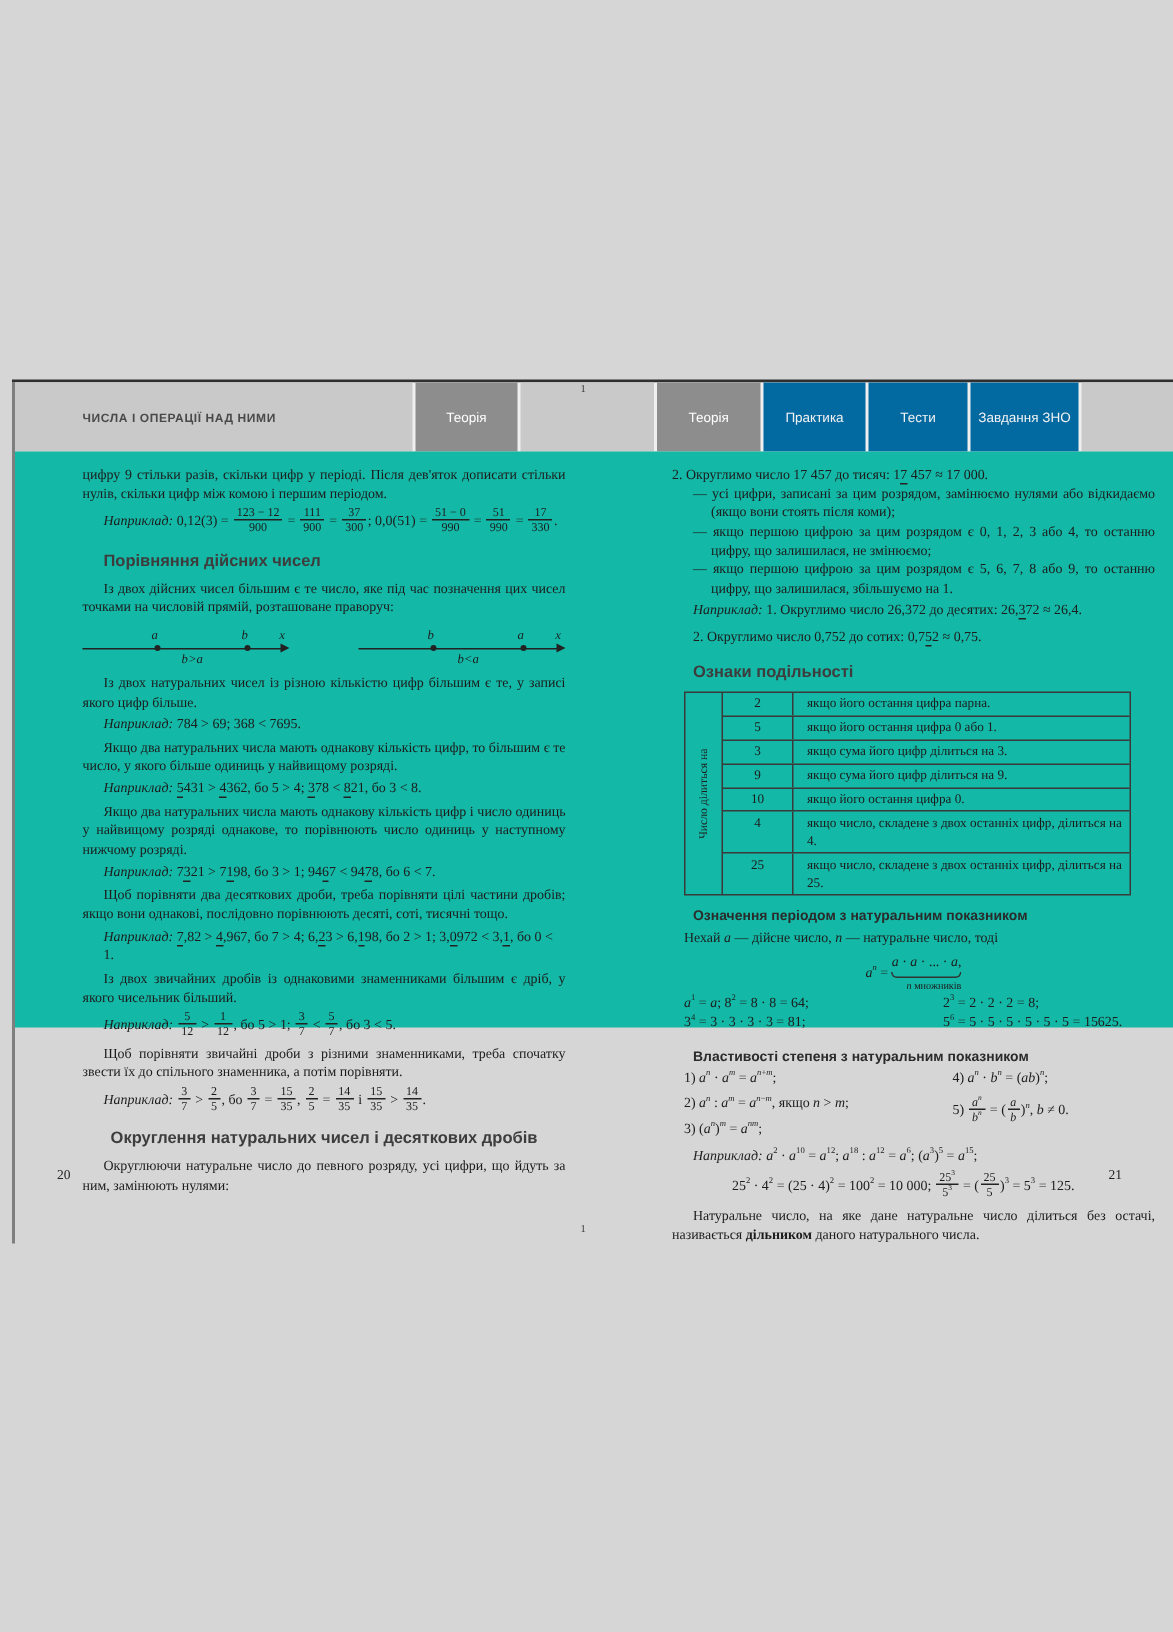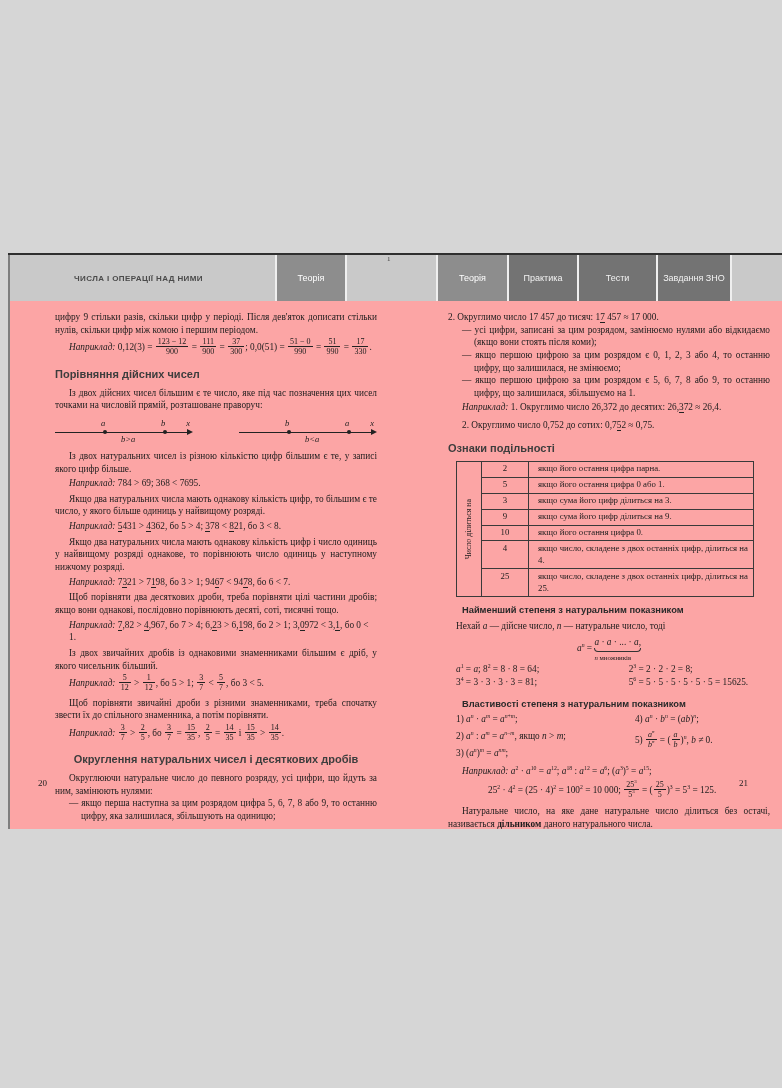--- a/index.html
+++ b/index.html
@@ -3,46 +3,46 @@
 <meta charset="utf-8">
 <style>
   html,body{margin:0;padding:0;}
   #screen{position:relative;width:782px;height:1088px;background:#d6d6d6;overflow:hidden;
           font-family:"Liberation Serif","DejaVu Serif",serif;color:#1c1c1c;}
   
   .top-rule{position:absolute;left:8px;right:0;top:253px;height:2px;background:#2f2f2f;}
   .vline{position:absolute;left:8px;top:255px;width:2px;height:574px;background:#7f7f7f;}
   .band{position:absolute;left:10px;right:0;top:255px;height:46px;background:#efefef;display:flex;gap:2px;}
   .seg{background:#c9c9c9;}
-  .seg-head{width:265px;display:flex;align-items:center;padding-left:64px;box-sizing:border-box;}
+  .seg-head{width:265px;display:flex;align-items:center;padding-left:45px;box-sizing:border-box;}
   .running-head{font-family:"Liberation Sans",sans-serif;font-weight:bold;font-size:8px;
                 letter-spacing:.4px;color:#4a4a4a;}
   .tab{display:flex;align-items:center;justify-content:center;
        font-family:"Liberation Sans",sans-serif;font-weight:normal;font-size:9px;}
   .tab-dark{background:#8d8d8d;color:#ffffff;}
-  .tab-light{background:#737373;color:#f2f2f2;text-align:center;}
-  .w68{width:68px;} .w89{width:89px;} .w69{width:69px;} .w71{width:77px;} .w72{width:72px;}
+  .tab-light{background:#0369a1;color:#f2f2f2;text-align:center;}
+  .w68{width:68px;} .w89{width:89px;} .w69{width:69px;} .w71{width:66px;} .w72{width:72px;}
   .seg-end{flex:1;}
   .mark{position:absolute;font-size:7px;color:#3a3a3a;font-family:"Liberation Serif",serif;}
   .mark-top{left:387px;top:255px;}
   .mark-bot{left:387px;top:815px;}
   
-  .page{position:absolute;left:10px;right:0;top:301px;height:528px;background:#fca5a5;}
+  .page{position:absolute;left:10px;right:0;top:301px;height:384px;background:#14b8a6;}
   .col{position:absolute;top:7px;width:322px;font-size:9.3px;line-height:1.36;}
   .col-left{left:45px;}
   .col-right{left:438px;}
   .pagenum{position:absolute;top:477px;font-size:9px;color:#222;}
   .pn-left{left:28px;} .pn-right{right:34px;}
   .p{text-align:justify;margin:3px 0 0;text-indent:14px;}
   .noind{text-indent:0;}
   .ex{margin:2px 0 1px 14px;}
   .exl{font-style:italic;}
   .li{text-align:justify;margin:0 0 0 14px;padding-left:12px;text-indent:-12px;}
   .h1{font-family:"Liberation Sans",sans-serif;font-weight:bold;font-size:11px;color:#3d3d3d;
-      margin:9px 0 5px 0;text-indent:0;}
+      margin:9px 0 5px 14px;text-indent:0;}
   .h-center{text-align:center;margin-left:0;}
   .sub{font-family:"Liberation Sans",sans-serif;font-weight:bold;font-size:9.3px;color:#2a2a2a;
        margin:7px 0 2px 14px;}
   
   .frac{display:inline-flex;flex-direction:column;text-align:center;vertical-align:middle;
         font-size:8px;line-height:1.15;margin:0 1px;position:relative;top:-1px;}
   .fn{border-bottom:1px solid #222;padding:0 2px;}
   .fd{padding:0 2px;}
   sup{font-size:0.62em;line-height:0;}
   .ul{border-bottom:1px solid #222;}
@@ -60,21 +60,21 @@
   .divtable{display:flex;border:1.5px solid #3a3a3a;margin:4px 0 0 8px;width:298px;box-sizing:border-box;}
   .div-rot{width:24px;border-right:1px solid #3a3a3a;display:flex;align-items:center;justify-content:center;}
   .div-rot span{writing-mode:vertical-rl;transform:rotate(180deg);font-size:7.8px;white-space:nowrap;}
   .div-rows{flex:1;display:flex;flex-direction:column;}
   .div-row{display:flex;border-top:1px solid #3a3a3a;}
   .div-row:first-child{border-top:none;}
   .div-num{width:46px;border-right:1px solid #3a3a3a;text-align:center;font-size:8.8px;padding:1.5px 0;}
   .div-txt{flex:1;font-size:8.8px;padding:1.5px 0 1.5px 9px;}
   
   .formula-line{text-align:center;margin:3px 0 1px;}
-  .ubwrap{display:inline-flex;flex-direction:column;align-items:flex-start;vertical-align:middle;}
+  .ubwrap{display:inline-flex;flex-direction:column;align-items:flex-end;vertical-align:middle;}
   .ubarc{align-self:stretch;height:3px;border:1px solid #333;border-top:none;border-radius:0 0 5px 5px;}
   .ublabel{font-size:6.8px;margin-top:1px;}
   .powgrid{display:grid;grid-template-columns:55% 45%;margin-left:8px;}
   .props{display:flex;margin:3px 0 2px 8px;}
   .props .c1{width:57%;display:flex;flex-direction:column;gap:4px;}
   .props .c2{flex:1;display:flex;flex-direction:column;gap:5px;}
   .ex2{margin:3px 0 1px 40px;}
 </style>
 </head>
 <body>
@@ -220,21 +220,20 @@
               <span class="fn">15</span>
               <span class="fd">35</span>
             </span> &gt; <span class="frac">
               <span class="fn">14</span>
               <span class="fd">35</span>
             </span>.</span>
       </div>
 
       <div class="h1 h-center">Округлення натуральних чисел і десяткових дробів</div>
       <div class="p">Округлюючи натуральне число до певного розряду, усі цифри, що йдуть за ним, замінюють нулями:</div>
-      <div class="li">— якщо перша наступна за цим розрядом цифра 5, 6, 7, 8 або 9, то останню цифру, яка залишилася, збільшують на одиницю;</div>
     </div>
 
     <div class="col col-right">
       <div class="p noind">2. Округлимо число 17 457 до тисяч: 1<span class="ul">7</span> 457 ≈ 17 000.</div>
       <div class="li">— усі цифри, записані за цим розрядом, замінюємо нулями або відкидаємо (якщо вони стоять після коми);</div>
       <div class="li">— якщо першою цифрою за цим розрядом є 0, 1, 2, 3 або 4, то останню цифру, що залишилася, не змінюємо;</div>
       <div class="li">— якщо першою цифрою за цим розрядом є 5, 6, 7, 8 або 9, то останню цифру, що залишилася, збільшуємо на 1.</div>
       <div class="ex">
         <span class="exl">Наприклад:</span>
         <span>1. Округлимо число 26,372 до десятих: 26,<span class="ul">3</span>72 ≈ 26,4.</span>
@@ -274,21 +273,21 @@
             <div class="div-num">4</div>
             <div class="div-txt">якщо число, складене з двох останніх цифр, ділиться на 4.</div>
           </div>
           <div class="div-row">
             <div class="div-num">25</div>
             <div class="div-txt">якщо число, складене з двох останніх цифр, ділиться на 25.</div>
           </div>
         </div>
       </div>
 
-      <div class="sub">Найменший степеня з натуральним показником</div>
+      <div class="sub">Означення періодом з натуральним показником</div>
       <div class="p noind" style="margin-left:8px;">Нехай <i>a</i> — дійсне число, <i>n</i> — натуральне число, тоді</div>
 
       <div class="formula-line">
         <span><i>a</i><sup><i>n</i></sup> = </span><span class="ubwrap">
             <span><i>a</i> · <i>a</i> · ... · <i>a</i>,</span>
             <span class="ubarc"></span>
             <span class="ublabel"><i>n</i> множників</span>
           </span>
       </div>
 

